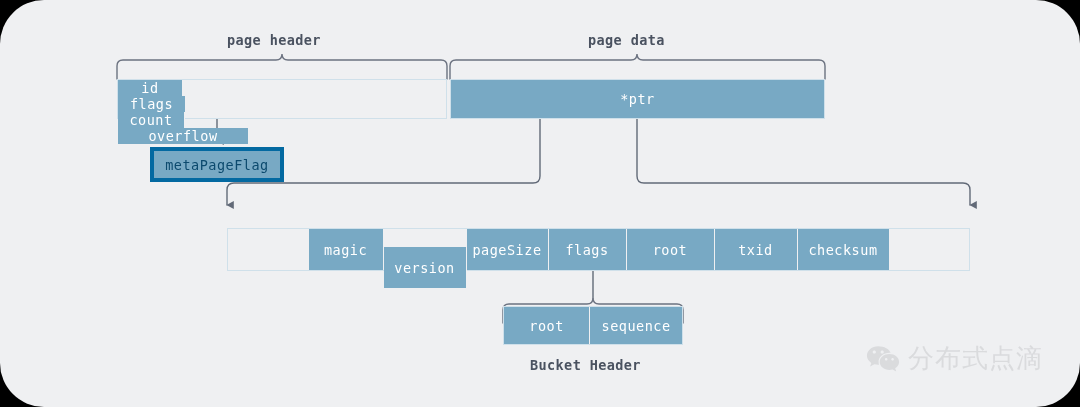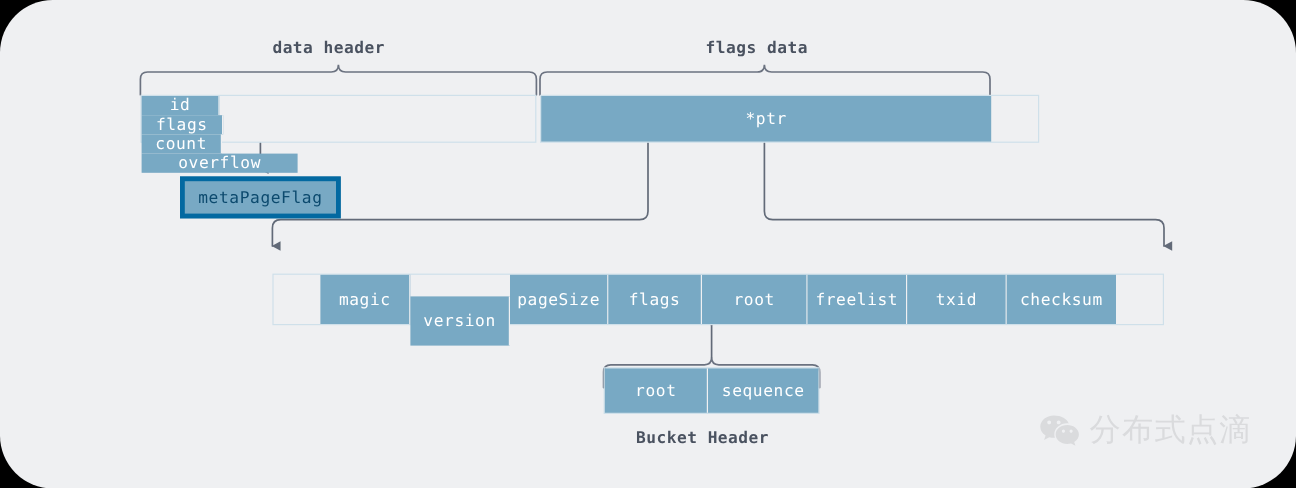--- a/index.html
+++ b/index.html
@@ -118,46 +118,45 @@
       <path d="M217,119 L217,141" marker-end="url(#arrow)"></path>
 
       <path d="M540,119 L540,176 Q540,183 533,183 L234,183 Q227,183 227,190 L227,205" marker-end="url(#arrow)"></path>
 
       <path d="M637,119 L637,176 Q637,183 644,183 L963,183 Q970,183 970,190 L970,205" marker-end="url(#arrow)"></path>
 
       <path d="M593,271 L593,298"></path>
     </g>
   </svg>
 
-  <div class="caption" style="left:227px; top:32px;">data header</div>
+  <div class="caption" style="left:227px; top:32px;">page header</div>
 
-  <div class="caption" style="left:588px; top:32px;">flags data</div>
+  <div class="caption" style="left:588px; top:32px;">page data</div>
 
   <div class="caption" style="left:530px; top:357px;">Bucket Header</div>
 
   <div class="boxrow" style="left:117px; top:79px; width:330px; height:40px;flex-direction:column;">
     <div class="cell" style="width:65px;">id</div>
     <div class="cell" style="width:68px;">flags</div>
     <div class="cell" style="width:67px;">count</div>
     <div class="cell" style="width:130px;">overflow</div>
   </div>
 
-  <div class="boxrow" style="left:450px; top:79px; width:416px; height:40px;">
+  <div class="boxrow" style="left:450px; top:79px; width:375px; height:40px;">
     <div class="cell" style="width:375px;">*ptr</div>
   </div>
 
   <div class="solo" style="left:150px; top:147px; width:134px; height:35px;">metaPageFlag</div>
 
   <div class="boxrow" style="left:227px; top:228px; width:743px; height:43px;justify-content:center;">
     <div class="cell" style="width:75px;">magic</div>
     <div class="cell" style="width:83px;margin-top:18px;">version</div>
     <div class="cell" style="width:82px;">pageSize</div>
     <div class="cell" style="width:78px;">flags</div>
     <div class="cell" style="width:88px;">root</div>
-    <div class="cell" style="width:83px;">freelist</div>
     <div class="cell" style="width:83px;">txid</div>
     <div class="cell" style="width:91px;">checksum</div>
   </div>
 
   <div class="boxrow" style="left:503px; top:306px; width:180px; height:39px;">
     <div class="cell" style="width:87px;">root</div>
     <div class="cell" style="width:93px;">sequence</div>
   </div>
 
   <div id="watermark">

